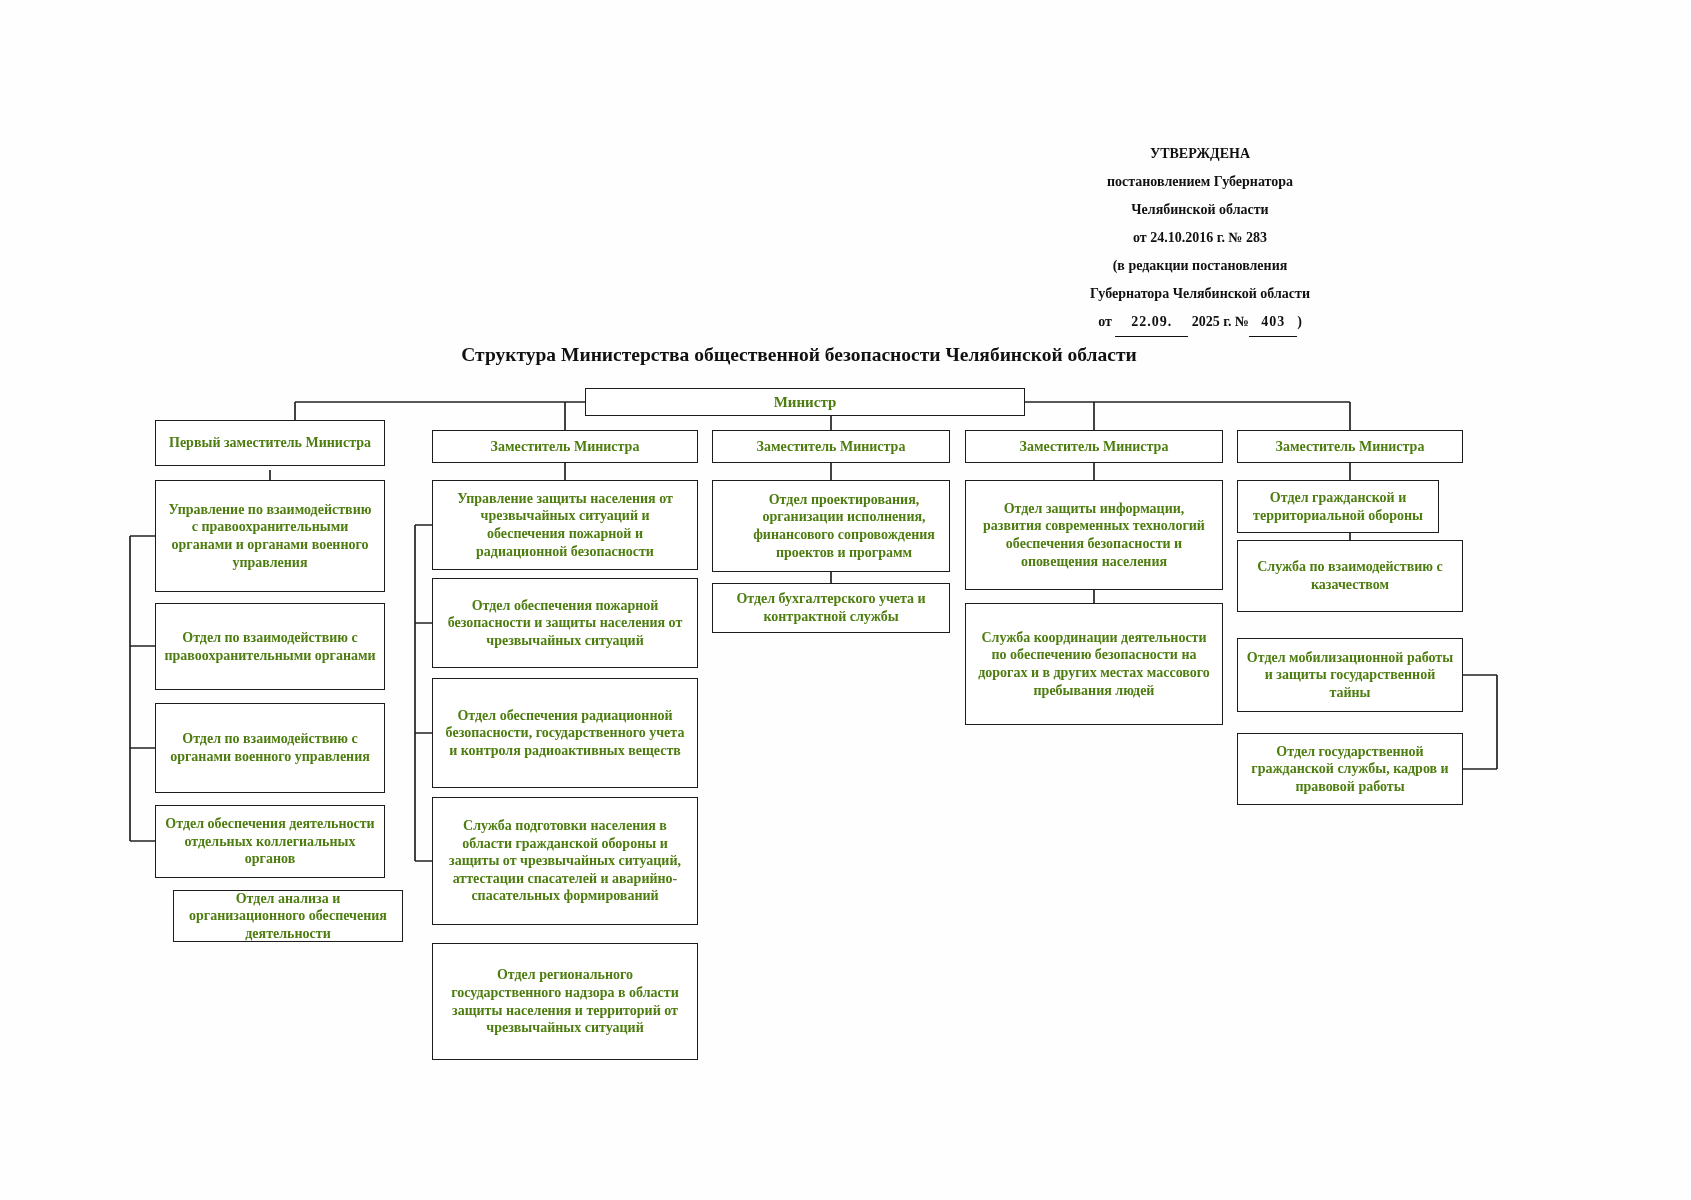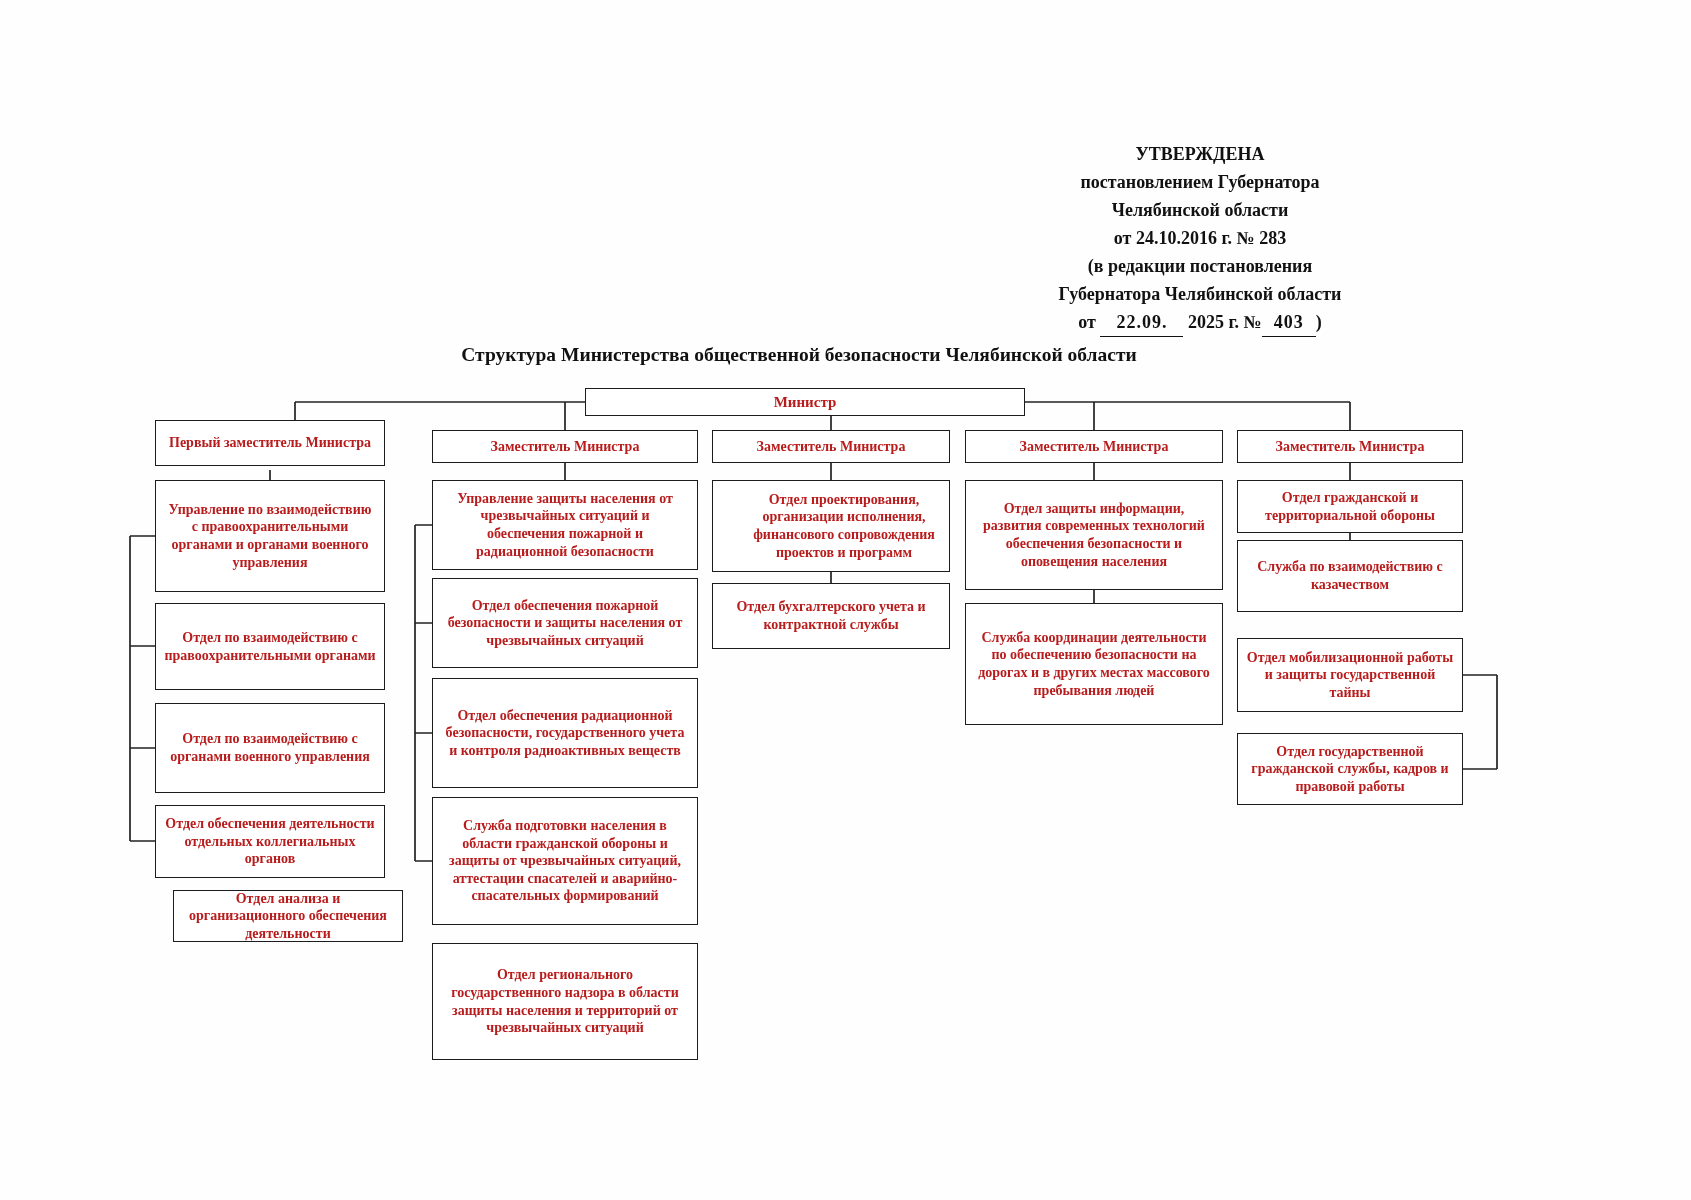--- a/index.html
+++ b/index.html
@@ -1,30 +1,30 @@
 <!DOCTYPE html>
 <html><head>
 <meta charset="utf-8">
 <style>
   html,body{margin:0;padding:0;background:#ffffff;}
   #page{position:relative;width:1691px;height:1200px;background:#fefefe;overflow:hidden;
         font-family:"Liberation Serif","DejaVu Serif",serif;color:#111;}
   
   .approval{position:absolute;left:985px;top:140px;width:430px;text-align:center;
-            font-weight:bold;font-size:18px;line-height:28px;}
+            font-weight:bold;font-size:14px;line-height:28px;}
   .approval-lastline{white-space:nowrap;}
   .uline{display:inline-block;border-bottom:1.8px solid #111;padding:0 16px;letter-spacing:1px;}
   .uline.num{padding:0 12px;}
   
   .chart-title{position:absolute;left:324px;top:344px;width:950px;text-align:center;
                font-weight:bold;font-size:19.5px;}
   
   .obox{position:absolute;background:#ffffff;border:1.7px solid #1c1c1c;box-sizing:border-box;
         display:flex;align-items:center;justify-content:center;text-align:center;
-        font-weight:bold;font-size:14px;line-height:1.26;padding:3px 8px;color:#b91c1c;}
+        font-weight:bold;font-size:14px;line-height:1.26;padding:3px 8px;color:#4d7c0f;}
   .root{font-size:15px;}
   svg.wires{position:absolute;left:0;top:0;pointer-events:none;}
 </style>
 </head>
 <body>
 
 <div id="page">
 
   <div class="approval">
     <div>УТВЕРЖДЕНА</div>
@@ -69,23 +69,23 @@
   <div class="obox" style="left:155px;top:805px;width:230px;height:73px;">Отдел обеспечения деятельности отдельных коллегиальных органов</div>
   <div class="obox" style="left:173px;top:890px;width:230px;height:52px;">Отдел анализа и организационного обеспечения деятельности</div>
 
   <div class="obox" style="left:432px;top:480px;width:266px;height:90px;">Управление защиты населения от чрезвычайных ситуаций и обеспечения пожарной  и радиационной безопасности</div>
   <div class="obox" style="left:432px;top:578px;width:266px;height:90px;">Отдел обеспечения пожарной безопасности и защиты населения от чрезвычайных ситуаций</div>
   <div class="obox" style="left:432px;top:678px;width:266px;height:110px;">Отдел обеспечения радиационной безопасности, государственного учета и контроля радиоактивных веществ</div>
   <div class="obox" style="left:432px;top:797px;width:266px;height:128px;">Служба подготовки населения в области гражданской обороны и защиты от чрезвычайных ситуаций, аттестации спасателей и аварийно-спасательных формирований</div>
   <div class="obox" style="left:432px;top:943px;width:266px;height:117px;">Отдел регионального государственного надзора в области защиты населения и территорий от чрезвычайных ситуаций</div>
 
   <div class="obox" style="left:712px;top:480px;width:238px;height:92px;padding-left:34px;">Отдел проектирования, организации исполнения, финансового сопровождения проектов и программ</div>
-  <div class="obox" style="left:712px;top:583px;width:238px;height:66px;">Отдел бухгалтерского учета и контрактной службы</div>
+  <div class="obox" style="left:712px;top:583px;width:238px;height:50px;">Отдел бухгалтерского учета и контрактной службы</div>
 
   <div class="obox" style="left:965px;top:480px;width:258px;height:110px;">Отдел защиты информации, развития современных технологий обеспечения безопасности и оповещения населения</div>
   <div class="obox" style="left:965px;top:603px;width:258px;height:122px;">Служба координации деятельности по обеспечению безопасности на дорогах и в других местах массового пребывания людей</div>
 
-  <div class="obox" style="left:1237px;top:480px;width:226px;height:53px;">Отдел гражданской и территориальной обороны</div>
+  <div class="obox" style="left:1237px;top:480px;width:202px;height:53px;">Отдел гражданской и территориальной обороны</div>
   <div class="obox" style="left:1237px;top:540px;width:226px;height:72px;">Служба по взаимодействию с казачеством</div>
   <div class="obox" style="left:1237px;top:638px;width:226px;height:74px;">Отдел мобилизационной работы и защиты государственной тайны</div>
   <div class="obox" style="left:1237px;top:733px;width:226px;height:72px;">Отдел государственной гражданской службы, кадров и правовой работы</div>
 
 </div>
 
 </body></html>

